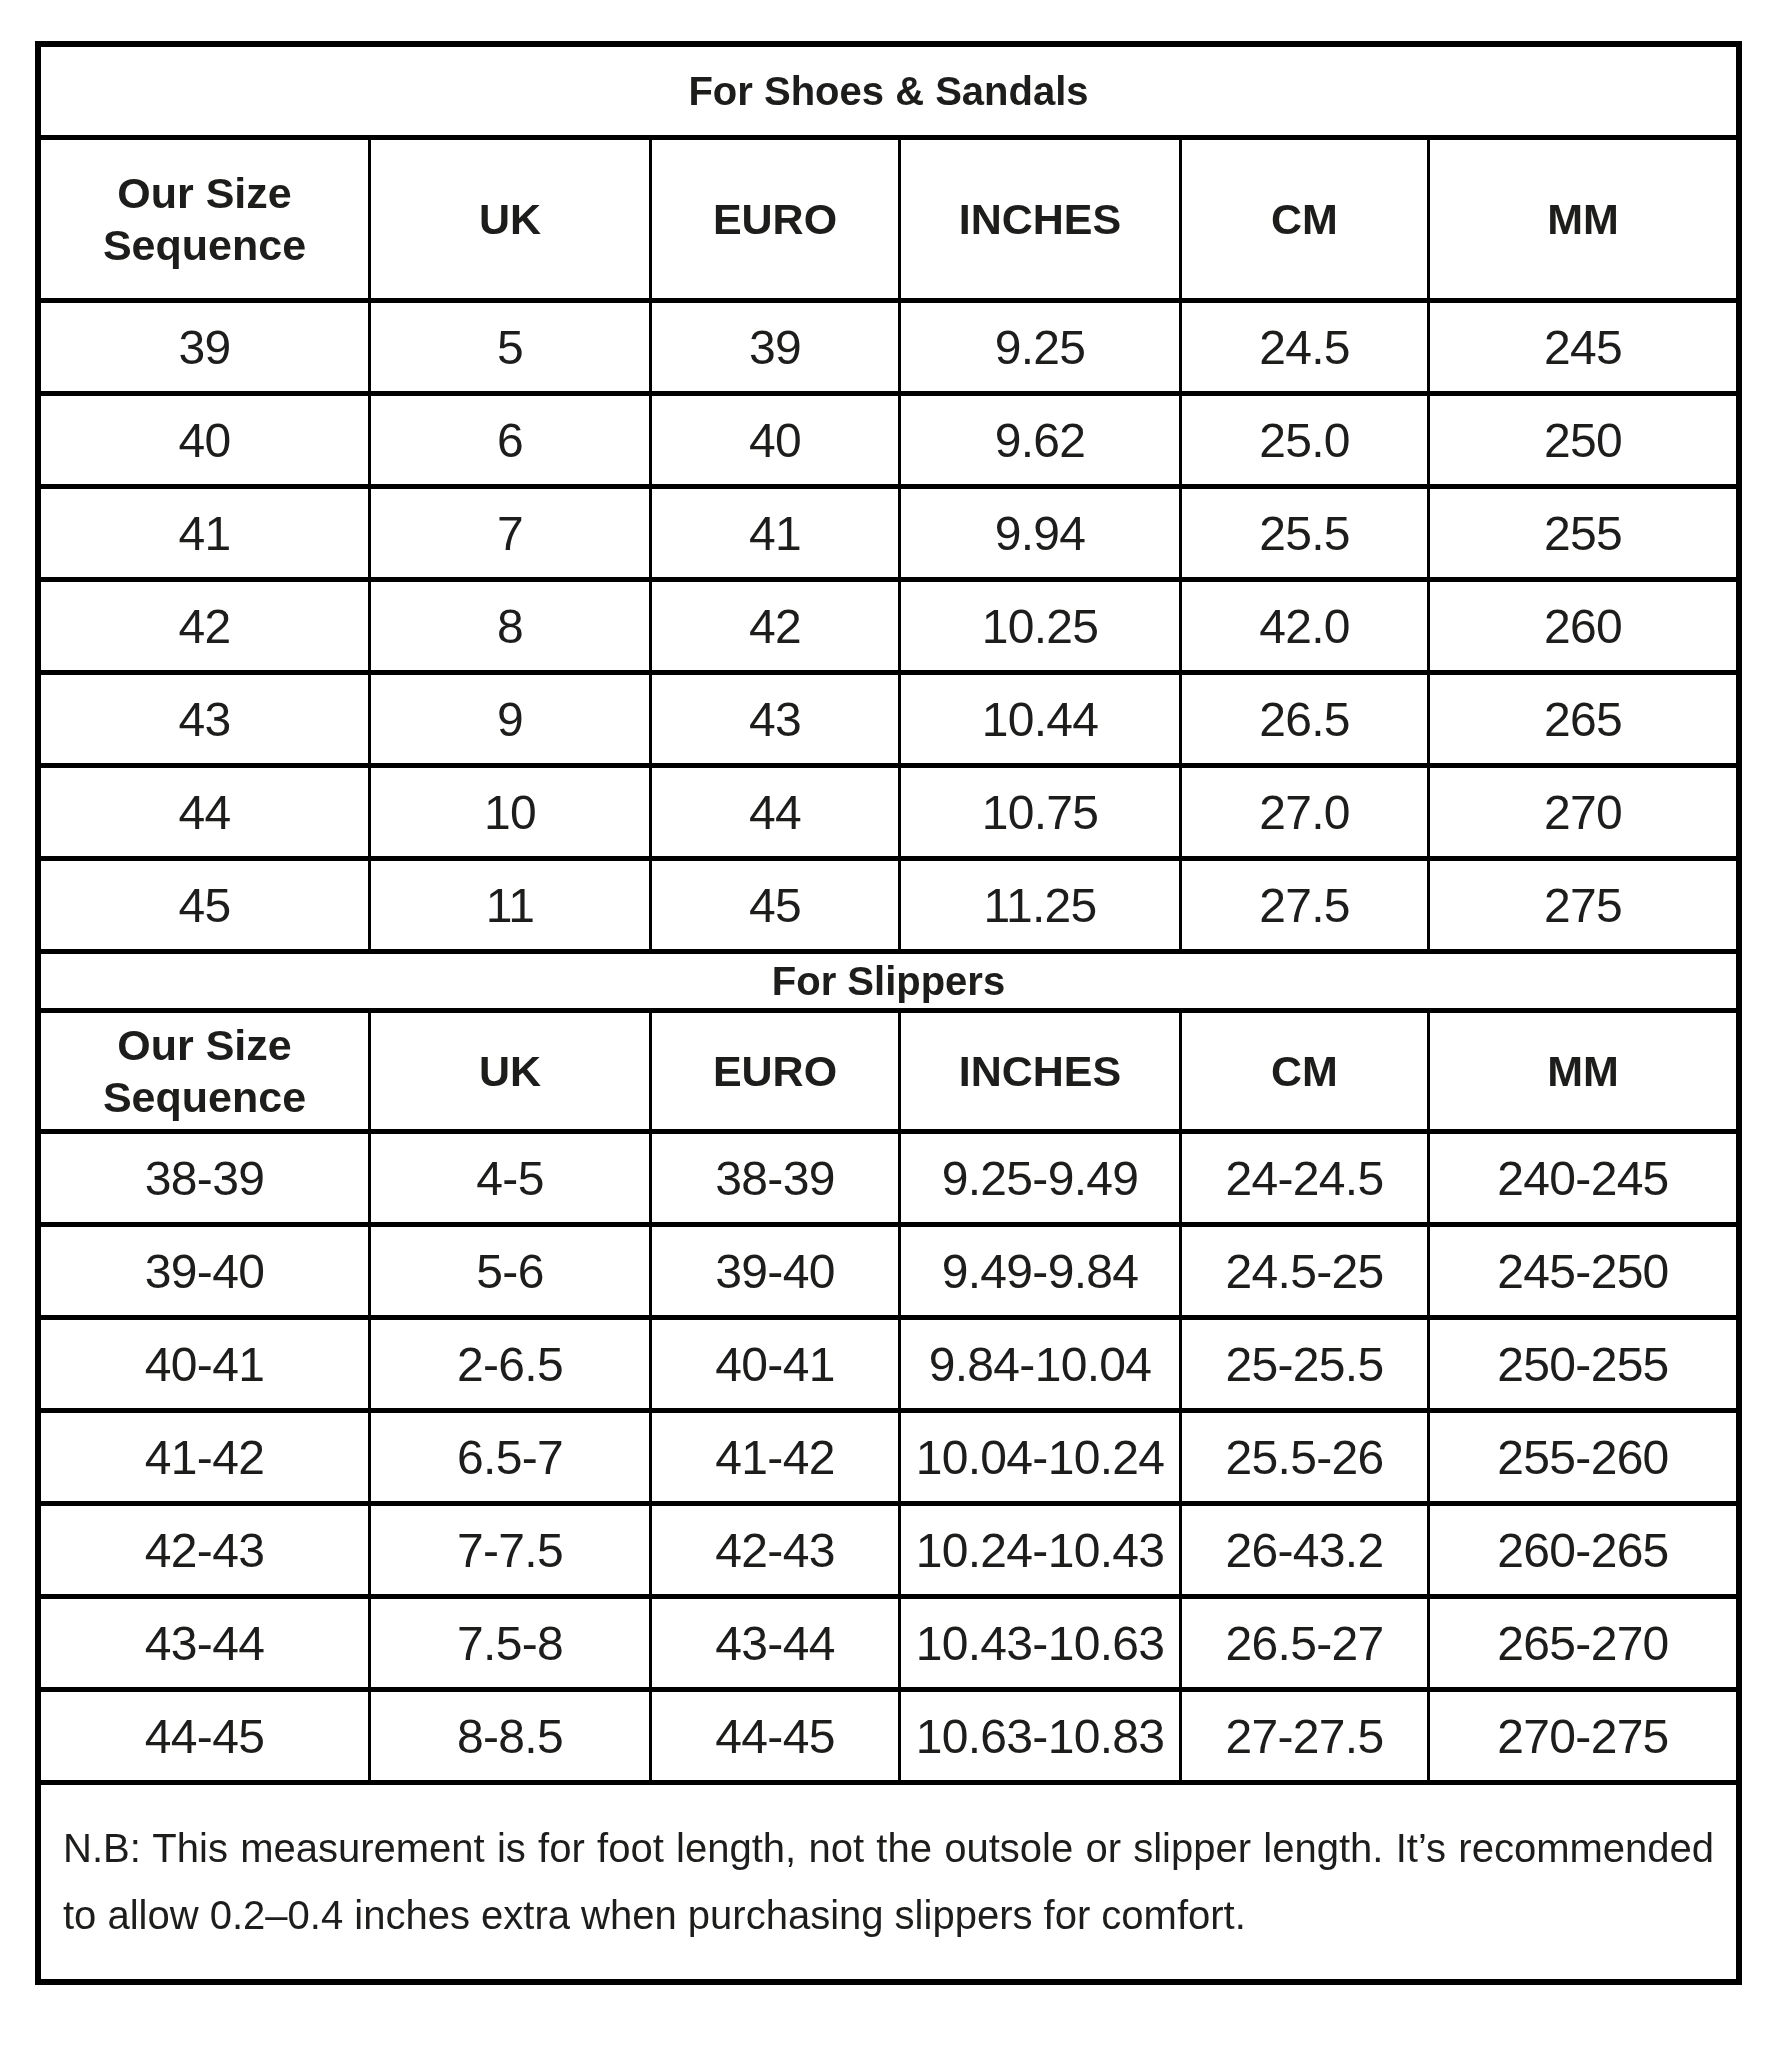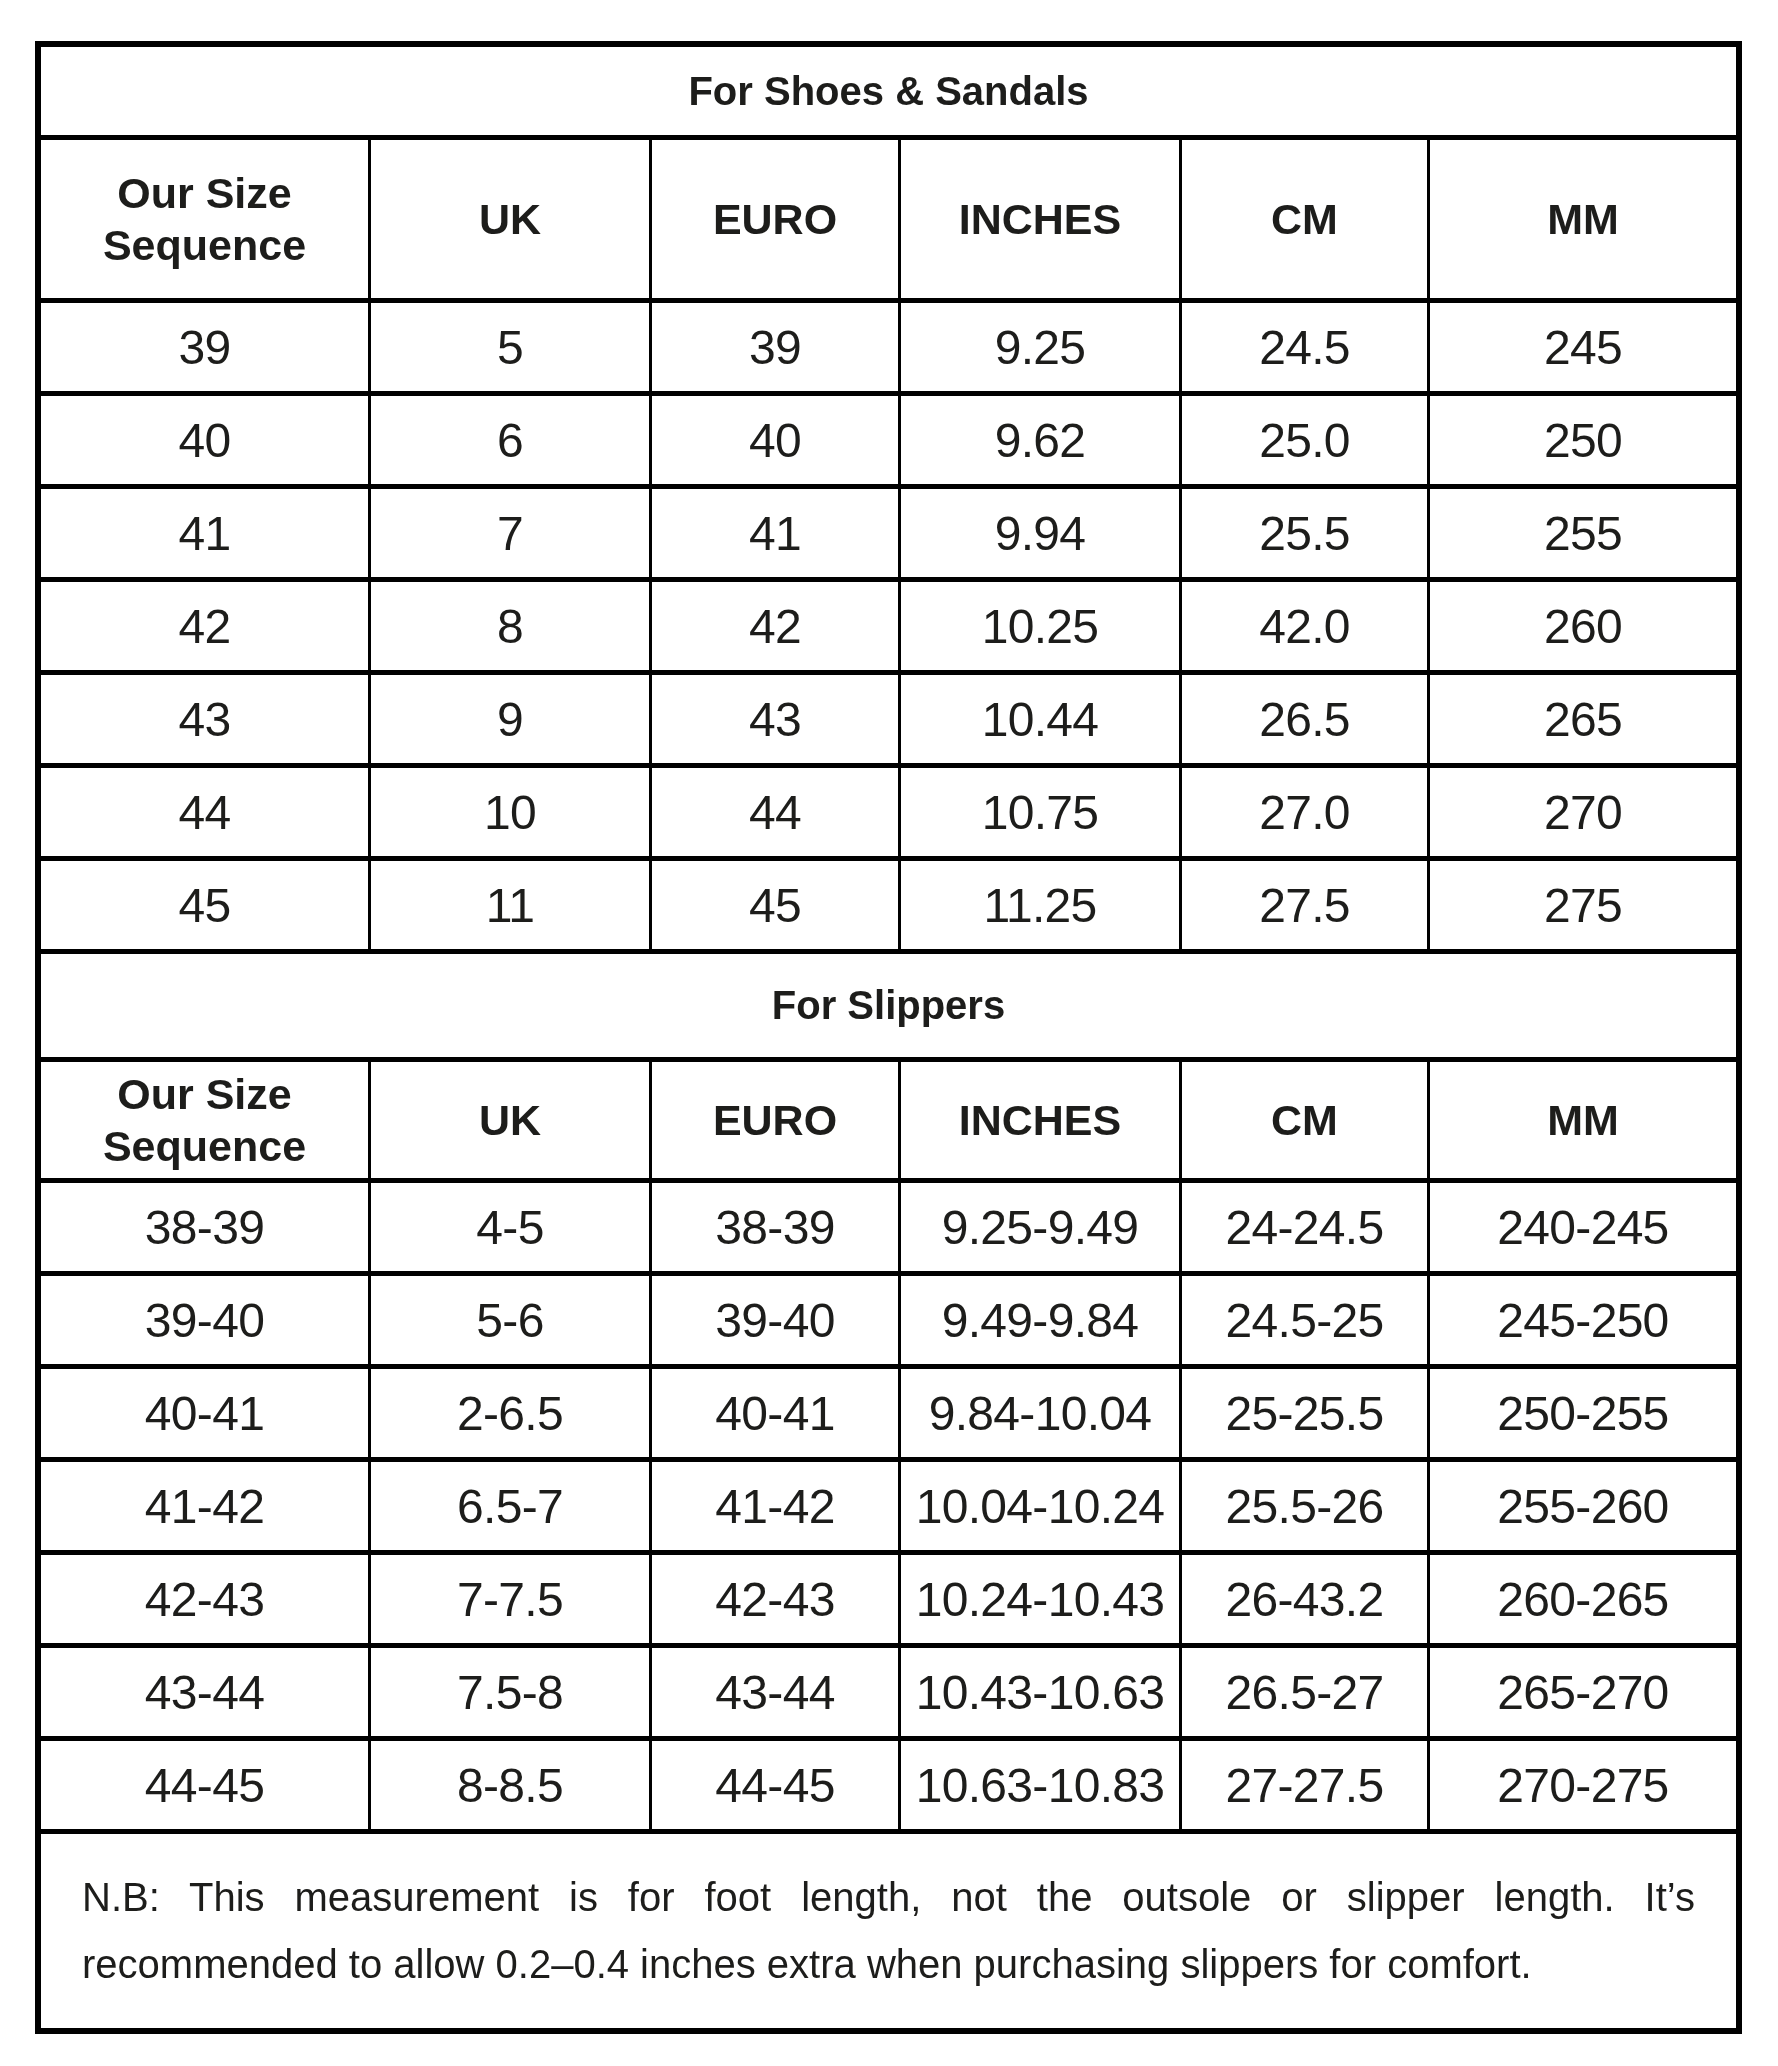--- a/index.html
+++ b/index.html
@@ -39,21 +39,21 @@
   }
   tr > *:last-child { border-right: 0; }
 
   tr.title-row td {
     font-size: 40px;
     font-weight: 700;
     border-right: 0;
     letter-spacing: 0px;
   }
   tr.title-row-1 { height: 93px; }
-  tr.title-row-2 { height: 108px; }
+  tr.title-row-2 { height: 59px; }
 
   th {
     font-size: 43px;
     font-weight: 700;
     line-height: 1.22;
     padding: 0 19.4px;
   }
   tr.header-row-1 { height: 163px; }
   tr.header-row-2 { height: 121px; }
 
@@ -64,21 +64,21 @@
     letter-spacing: -0.7px;
   }
 
   tr.note-row { height: 194px; }
   tr.note-row td {
     border-right: 0;
     border-bottom: 0;
     text-align: justify;
     font-size: 40px;
     line-height: 1.68;
-    padding: 0 41px;
+    padding: 0 22px;
     letter-spacing: 0;
   }
 </style>
 </head>
 <body>
 
 <div class="table-wrap">
   <table class="size-chart">
     <colgroup>
       <col class="c0">

